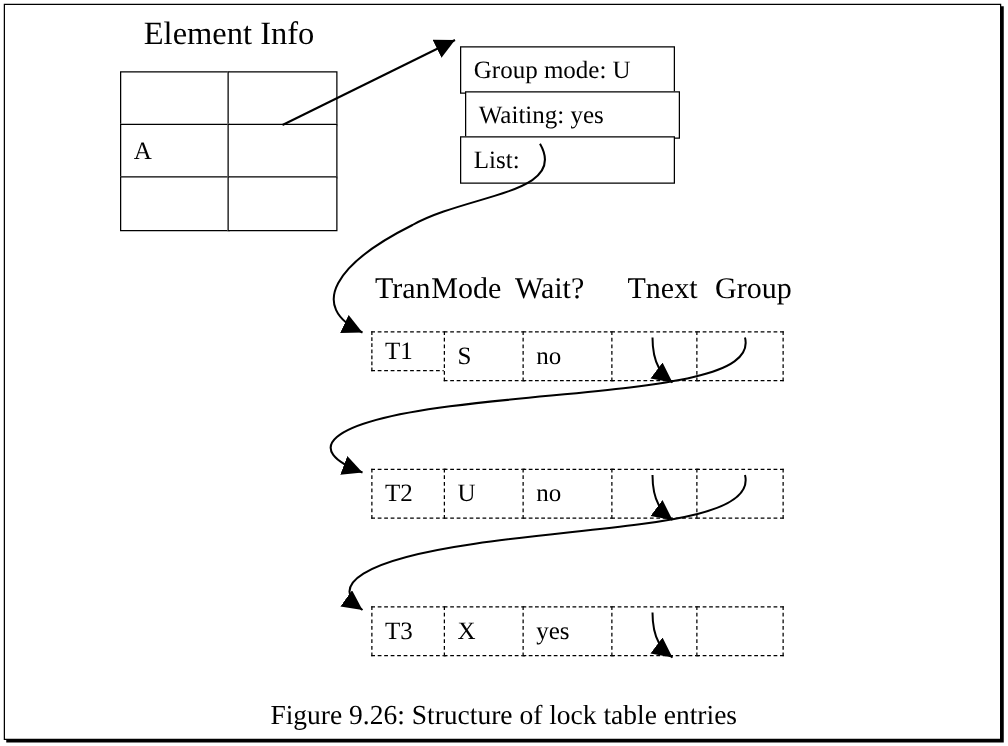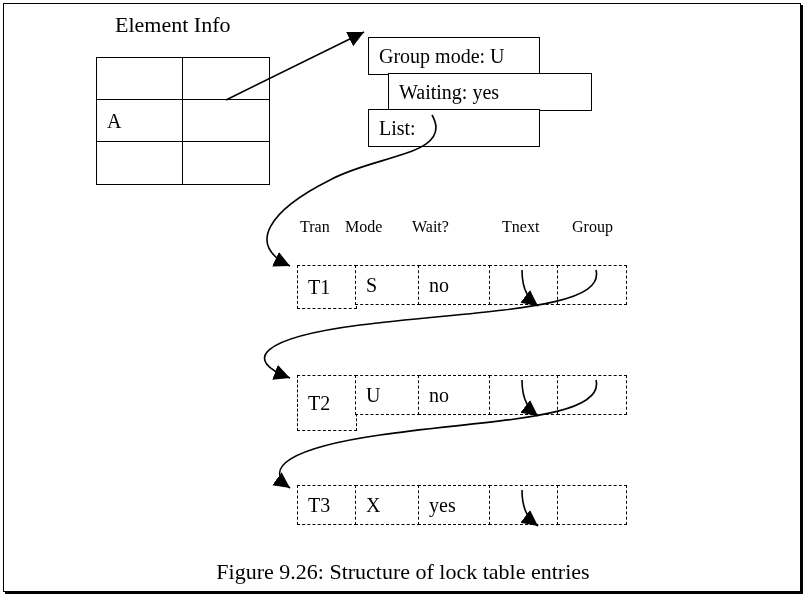--- a/index.html
+++ b/index.html
@@ -33,50 +33,50 @@
   }
   .dashed {
     border: 1.5px dashed #000;
     background: #fff;
     display: flex;
     align-items: center;
     padding-left: 10px;
   }
   .label {
     position: absolute;
-    font-size: 16px;
+    font-size: 24px;
   }
   .caption {
     position: absolute;
     bottom: 12px;
     width: 100%;
     text-align: center;
     font-size: 22px;
     margin-top: 48px;
   }
 </style>
 </head>
 <body>
 <div class="frame"></div>
 
-<div class="label" style="left:115px; top:12px; font-size:22px;">Element Info</div>
+<div class="label" style="left:115px; top:12px; font-size:26px;">Element Info</div>
 
 <div class="abs cell" style="left:96px; top:40px;  width:88px; height:44px;"></div>
 <div class="abs cell" style="left:182px; top:40px; width:88px; height:44px;"></div>
 <div class="abs cell" style="left:96px; top:82px;  width:88px; height:44px;">
   <span>A</span>
 </div>
 <div class="abs cell" style="left:182px; top:82px; width:88px; height:44px;"></div>
 <div class="abs cell" style="left:96px; top:124px; width:88px; height:44px;"></div>
 <div class="abs cell" style="left:182px; top:124px;width:88px; height:44px;"></div>
 
 <div class="abs cell" style="left:368px; top:20px;  width:172px; height:38px;">
   <span>Group mode: U</span>
 </div>
-<div class="abs cell" style="left:388px; top:56px;  width:204px; height:38px;text-align:center;">
+<div class="abs cell" style="left:372px; top:56px;  width:172px; height:38px;text-align:center;">
   <span>Waiting: yes</span>
 </div>
 <div class="abs cell" style="left:368px; top:92px;  width:172px; height:38px;text-align:right;">
   <span>List:</span>
 </div>
 
 <svg class="arrow" style="left:0; top:0; width:806px; height:597px;">
   <defs>
     <marker id="ah" markerWidth="12" markerHeight="12" refX="10" refY="5" orient="auto">
       <path d="M0,0 L10,5 L0,10 Z" fill="#000"></path>
@@ -84,33 +84,33 @@
   </defs>
   <line x1="226" y1="100" x2="364" y2="32" stroke="#000" stroke-width="1.6" marker-end="url(#ah)"></line>
 </svg>
 
 <div class="label" style="left:300px; top:218px;">Tran</div>
 <div class="label" style="left:345px; top:218px;">Mode</div>
 <div class="label" style="left:412px; top:218px;">Wait?</div>
 <div class="label" style="left:502px; top:218px;">Tnext</div>
 <div class="label" style="left:572px; top:218px;">Group</div>
 
-<div class="abs dashed" style="left:297px; top:248px; width:60px; height:44px;">
+<div class="abs dashed" style="left:297px; top:248px; width:60px; height:32px;">
     <span>T1</span>
   </div>
 <div class="abs dashed" style="left:355px; top:248px; width:65px; height:40px;">
     <span>S</span>
   </div>
 <div class="abs dashed" style="left:418px; top:248px; width:73px; height:40px;">
     <span>no</span>
   </div>
 <div class="abs dashed" style="left:489px; top:248px; width:70px; height:40px;"></div>
 <div class="abs dashed" style="left:557px; top:248px; width:70px; height:40px;"></div>
 
-<div class="abs dashed" style="left:297px; top:358px; width:60px; height:56px;">
+<div class="abs dashed" style="left:297px; top:358px; width:60px; height:40px;">
     <span>T2</span>
   </div>
 <div class="abs dashed" style="left:355px; top:358px; width:65px; height:40px;">
     <span>U</span>
   </div>
 <div class="abs dashed" style="left:418px; top:358px; width:73px; height:40px;">
     <span>no</span>
   </div>
 <div class="abs dashed" style="left:489px; top:358px; width:70px; height:40px;"></div>
 <div class="abs dashed" style="left:557px; top:358px; width:70px; height:40px;"></div>

